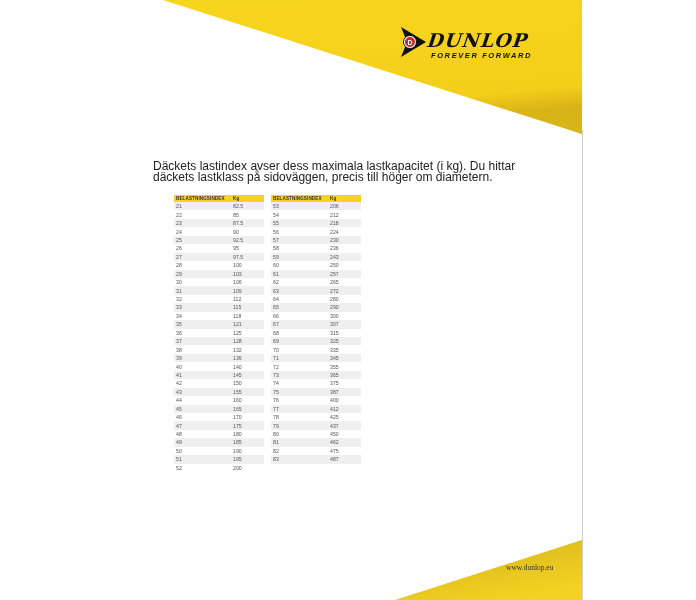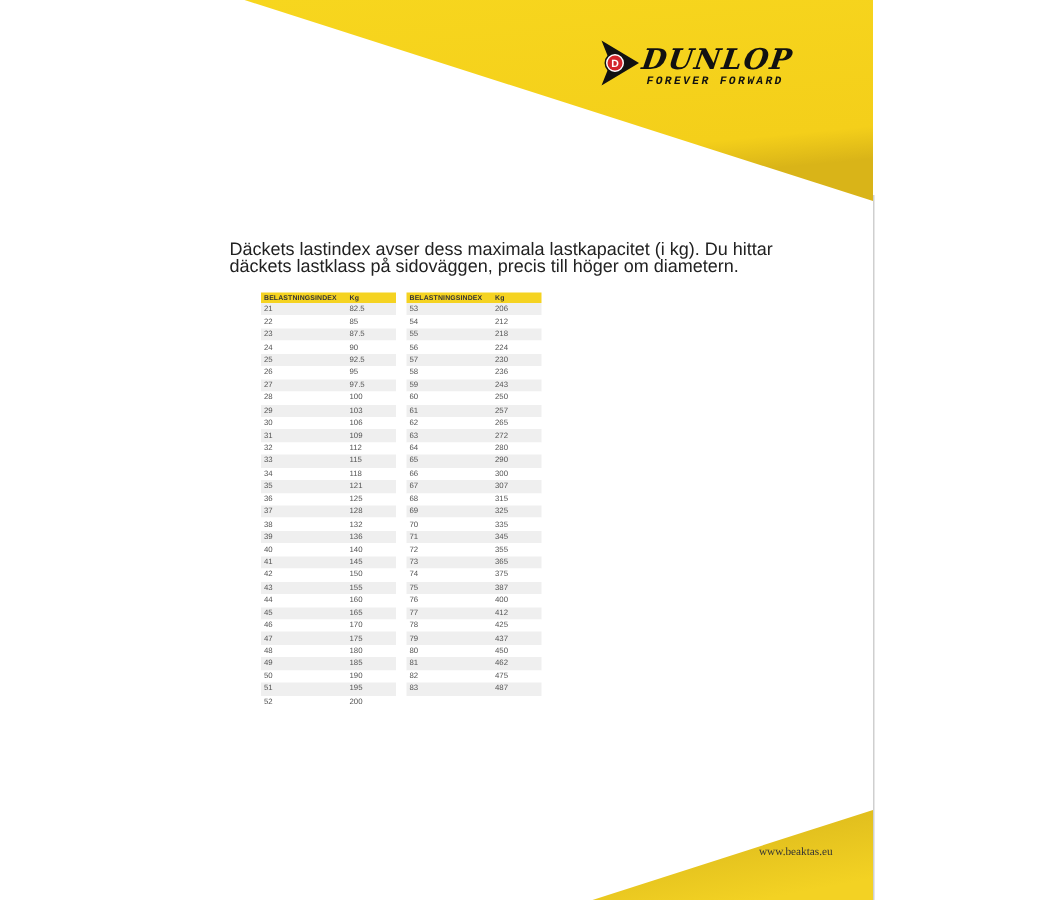--- a/index.html
+++ b/index.html
@@ -2,21 +2,21 @@
 <html><head>
 <meta charset="utf-8">
 <style>
   html, body { margin: 0; padding: 0; background: #ffffff; }
   body { width: 696px; height: 600px; position: relative; overflow: hidden; font-family: "Liberation Sans", sans-serif; }
   .page { position: absolute; left: 0; top: 0; width: 696px; height: 600px; background: #fff; }
   .page-edge { position: absolute; left: 582px; top: 130px; width: 1px; height: 470px; background: #cfcfcf; }
   .bg-svg { position: absolute; left: 0; top: 0; width: 696px; height: 600px; }
   .logo { position: absolute; left: 398px; top: 24px; width: 160px; height: 36px; }
   .logo-word { position: absolute; left: 30px; top: 5px; font-family: "DejaVu Serif", serif; font-weight: bold; font-style: italic; font-size: 19px; letter-spacing: 1px; color: #111; transform: skewX(-8deg); }
-  .logo-tag { position: absolute; left: 33px; top: 27px; font-family: Liberation Mono, monospace; font-style: italic; font-size: 7.5px; letter-spacing: 1.6px; color: #111; font-weight: bold; }
+  .logo-tag { position: absolute; left: 33px; top: 27px; font-family: Liberation Sans, sans-serif; font-style: italic; font-size: 7.5px; letter-spacing: 1.6px; color: #111; font-weight: bold; }
   .title { position: absolute; left: 163px; top: 109px; font-size: 17px; font-weight: bold; font-style: italic; color: #111; letter-spacing: 0.2px; }
   .para { position: absolute; left: 153px; width: 380px; font-size: 12px; line-height: 11px; color: #222; margin-top: 24px; }
   .p1 { top: 137px; }
   .p2 { top: 168px; }
   .tbl { position: absolute; top: 195px; width: 90px; font-size: 5.2px; color: #555; }
   .tbl.left { left: 174px; }
   .tbl.right { left: 271px; }
   .tbl .hdr { height: 7px; background: #f5d321; display: flex; align-items: center; font-weight: bold; color: #333; font-size: 4.6px; letter-spacing: 0.1px; }
   .tbl .row { height: 8.45px; display: flex; align-items: center; }
   .tbl .row:nth-child(odd) { background: #efefef; }
@@ -322,14 +322,14 @@
           <span class="c1">82</span>
           <span class="c2">475</span>
         </div>
         <div class="row">
           <span class="c1">83</span>
           <span class="c2">487</span>
         </div>
       </div>
   </div>
 
-  <div class="footer-url">www.beaktas.eu</div>
+  <div class="footer-url">www.dunlop.eu</div>
 </div>
 
 </body></html>

